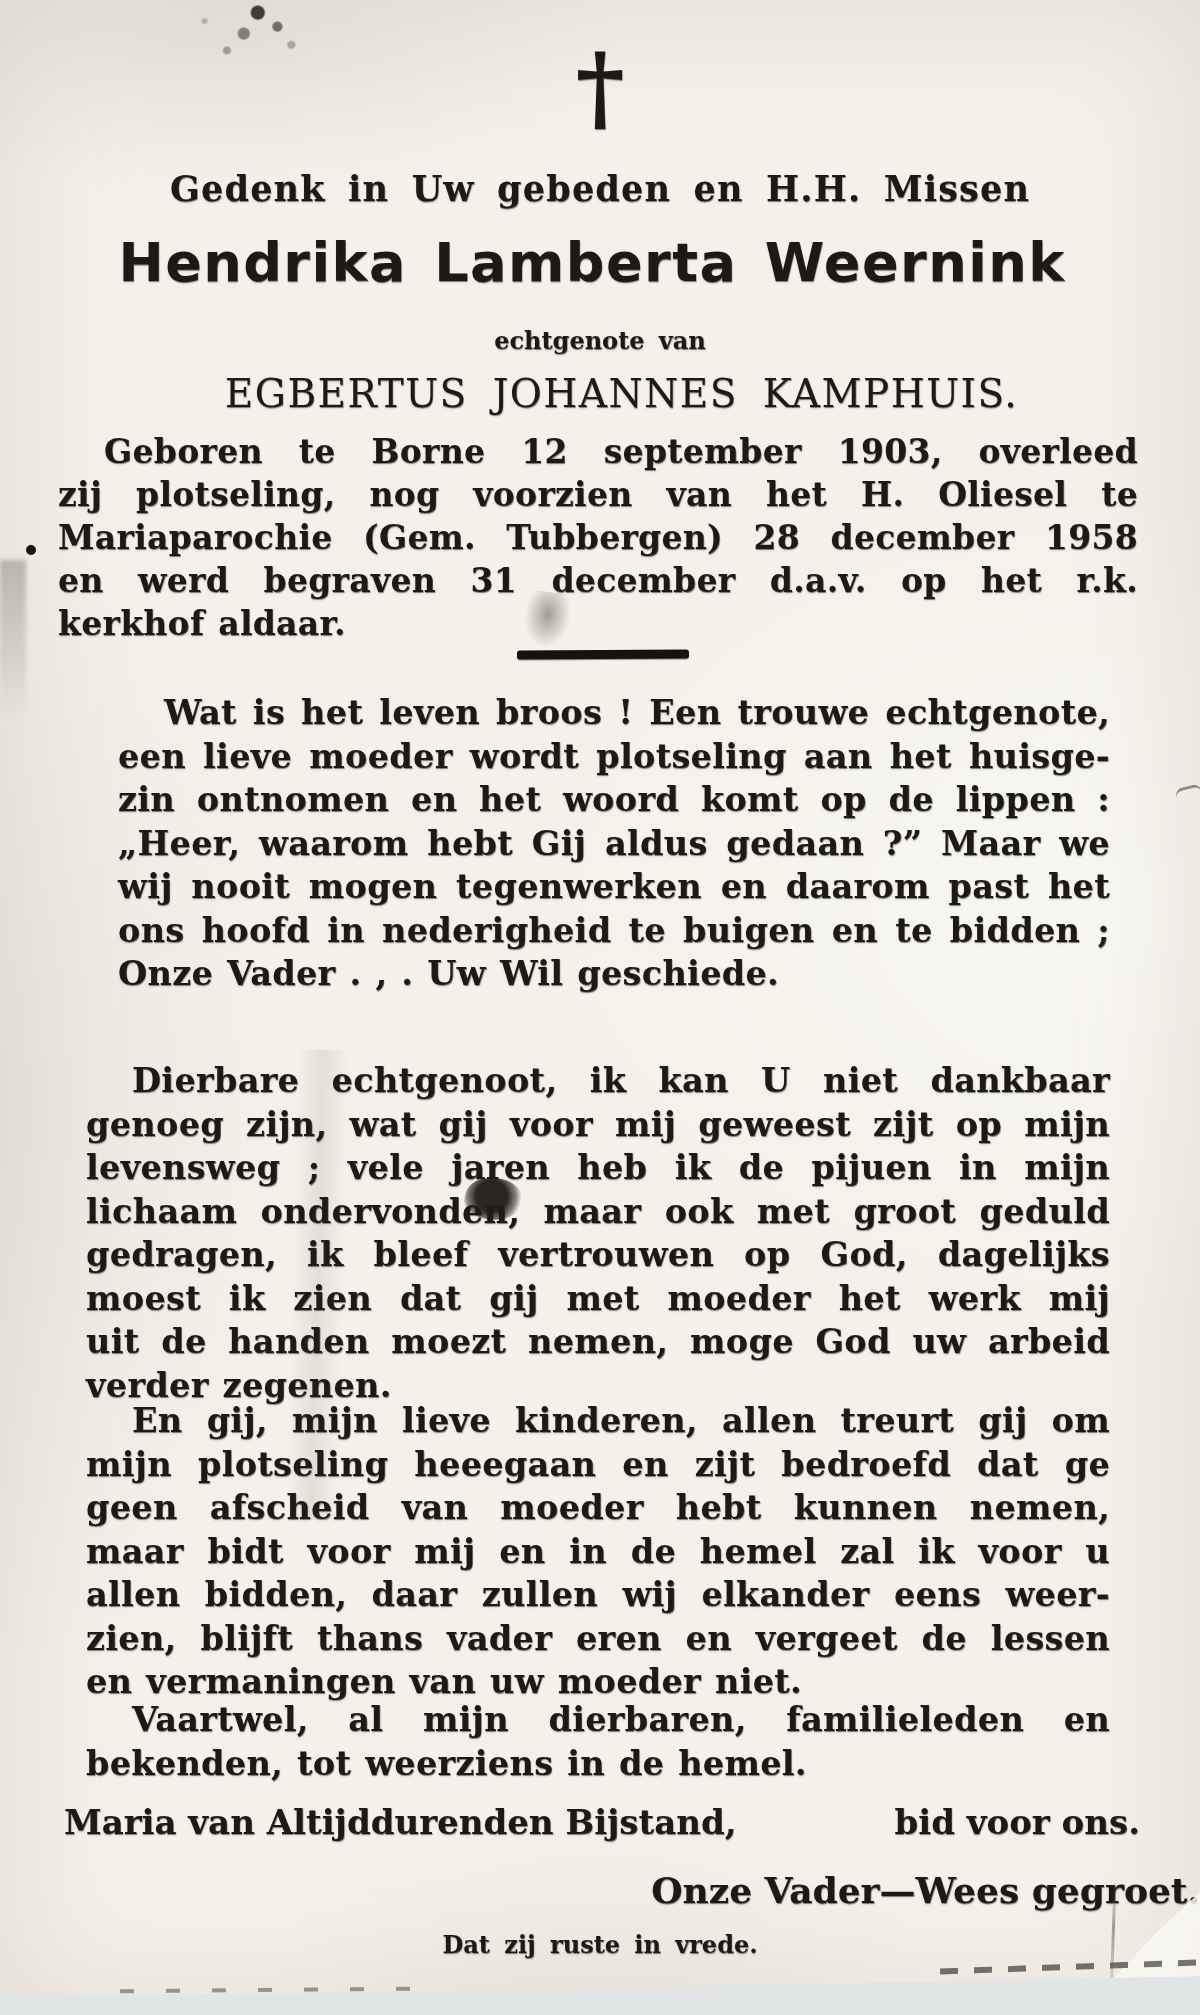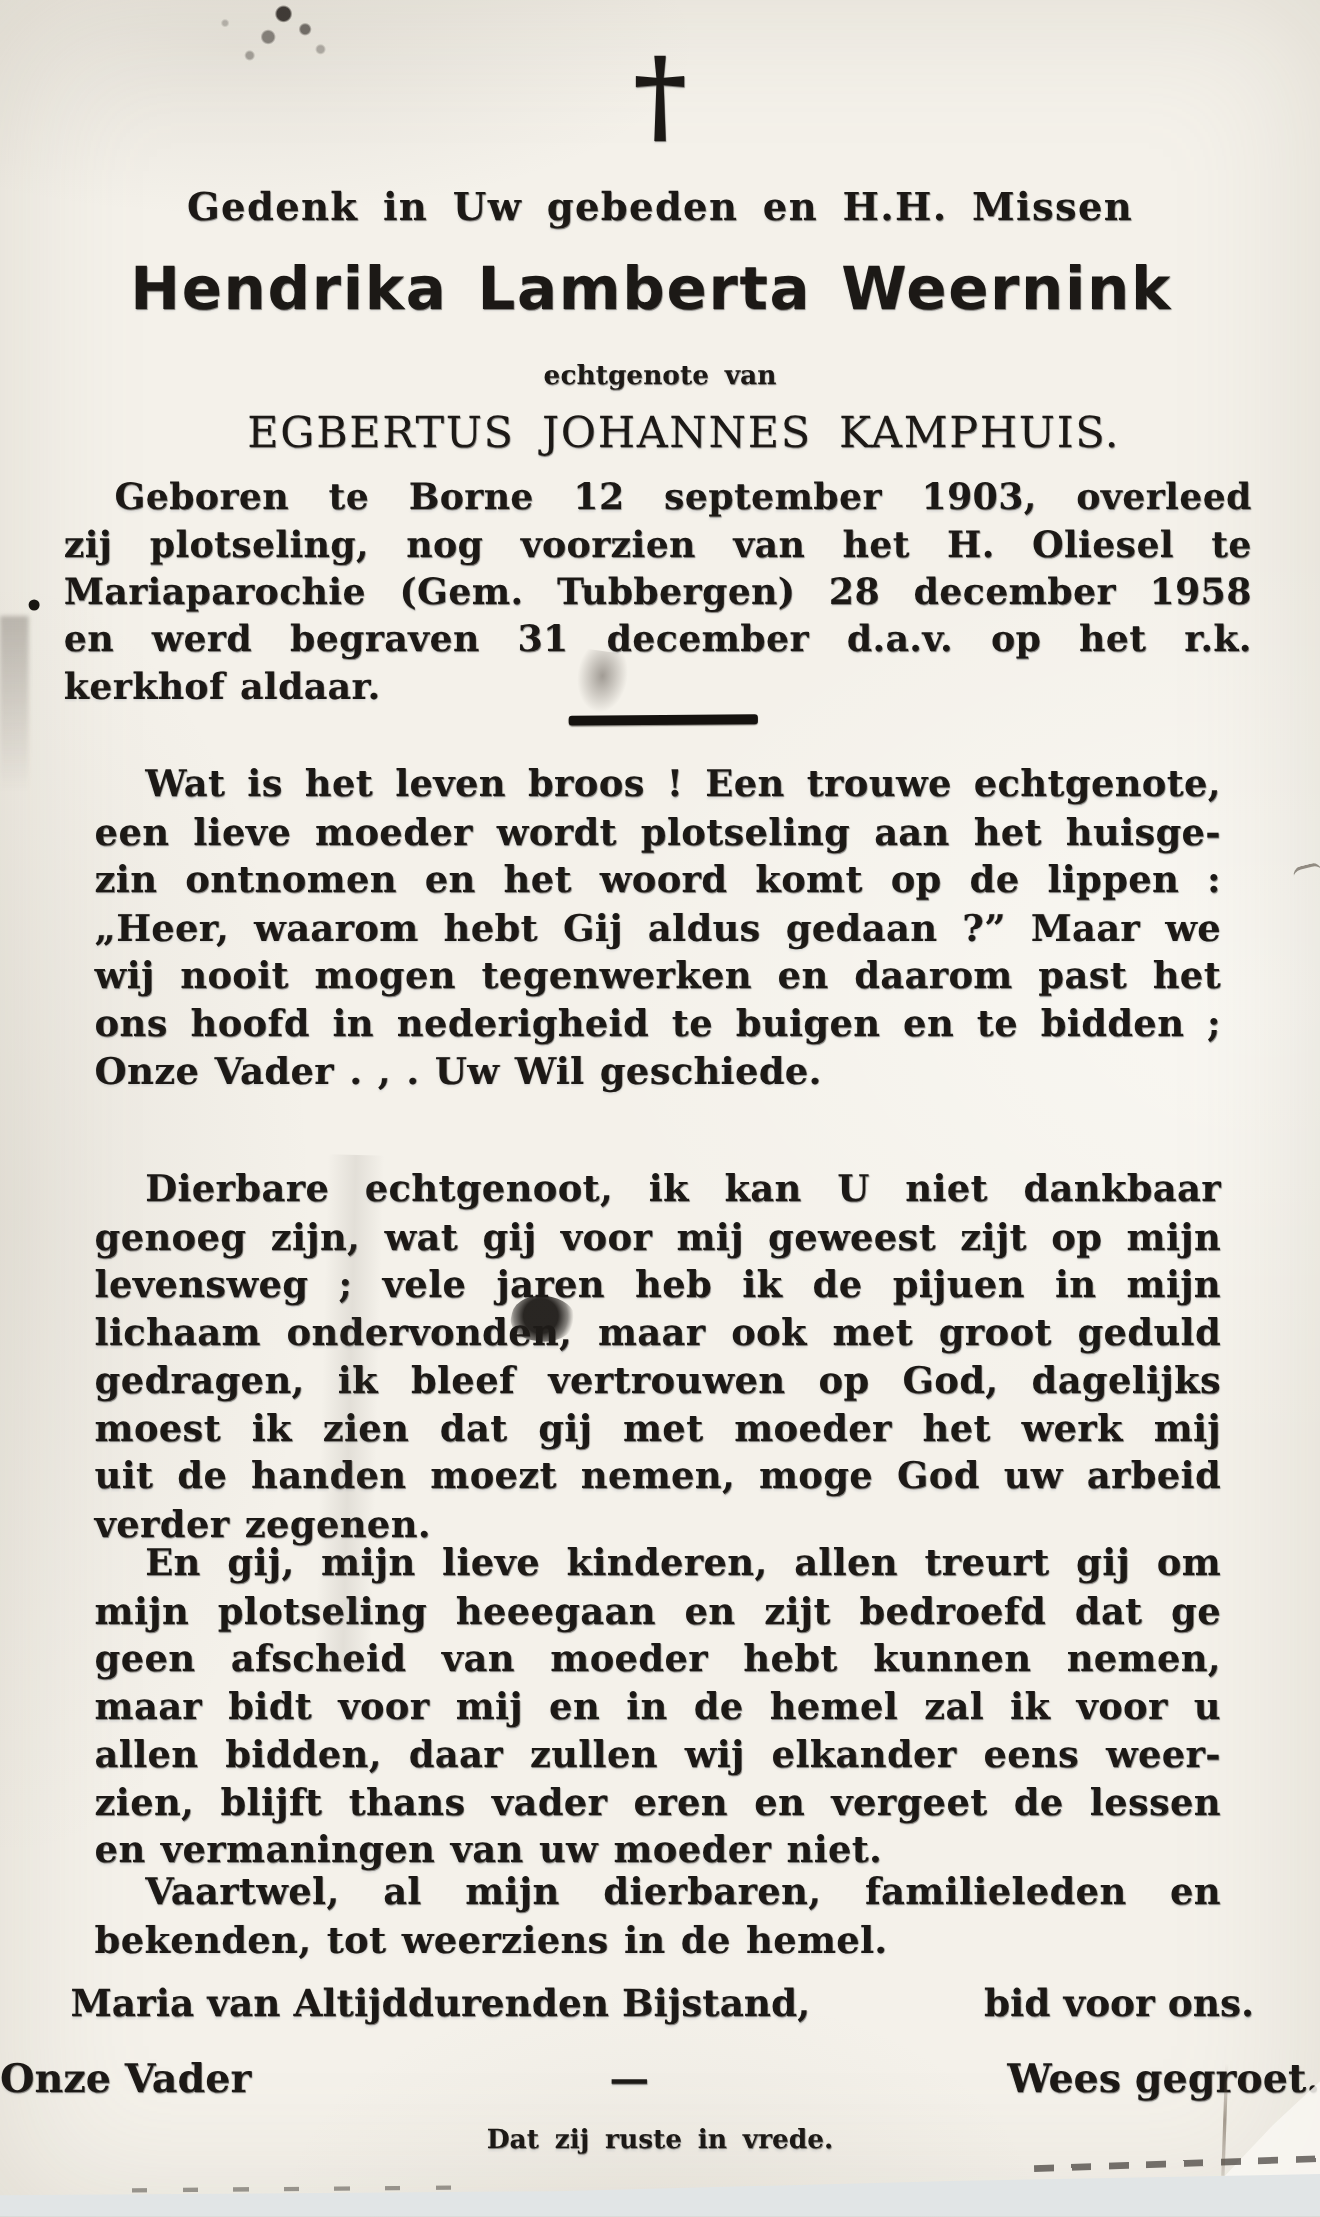--- a/index.html
+++ b/index.html
@@ -42,28 +42,28 @@
   .justified .line{ text-align:justify; text-align-last:justify; letter-spacing:.3px; word-spacing:2px; }
   .justified .line:last-child{ text-align-last:left; }
   .justified .line:first-child{ text-indent:46px; }
 
   #divider{ position:absolute; top:650px; left:517px; width:172px; height:9px;
     background:#15120f; border-radius:3px; transform:rotate(-.4deg);
     box-shadow:0 1px 1px rgba(40,36,30,.5); }
 
   .para{ left:86px; right:90px; font-size:33.5px; font-weight:bold; }
   .para .line{ line-height:43.5px; }
-  #para1{ top:691px; }
+  #para1{ top:691px;margin-left:32px; }
   #para2{ top:1059px; }
   #para3{ top:1399px; }
   #para4{ top:1698px; }
 
   #maria{ top:1802px; left:64px; right:60px; display:flex; justify-content:space-between;
     font-size:34px; font-weight:bold;gap:20px; }
-  #prayers{ top:1869px; display:flex; justify-content:space-between; 
+  #prayers{ top:1869px; display:flex; justify-content:flex-end; 
     font-size:36px; font-weight:bold; }
   #closing{ top:1930px; text-align:center; font-size:24px; font-weight:bold; word-spacing:6px; }
 
   
   #scan-edge{ position:absolute; left:0; right:0; bottom:0; height:46px;
     background:var(--scan_edge,#e1e5e6);
     clip-path:polygon(0 58%, 42% 50%, 72% 30%, 100% 16%, 100% 100%, 0 100%); }
   #edge-dashes1{ position:absolute; top:1988px; left:120px; width:290px; height:4px;
     background:repeating-linear-gradient(90deg, rgba(50,45,40,.65) 0 14px, transparent 14px 46px);
     transform:rotate(-.5deg); opacity:.7; }

